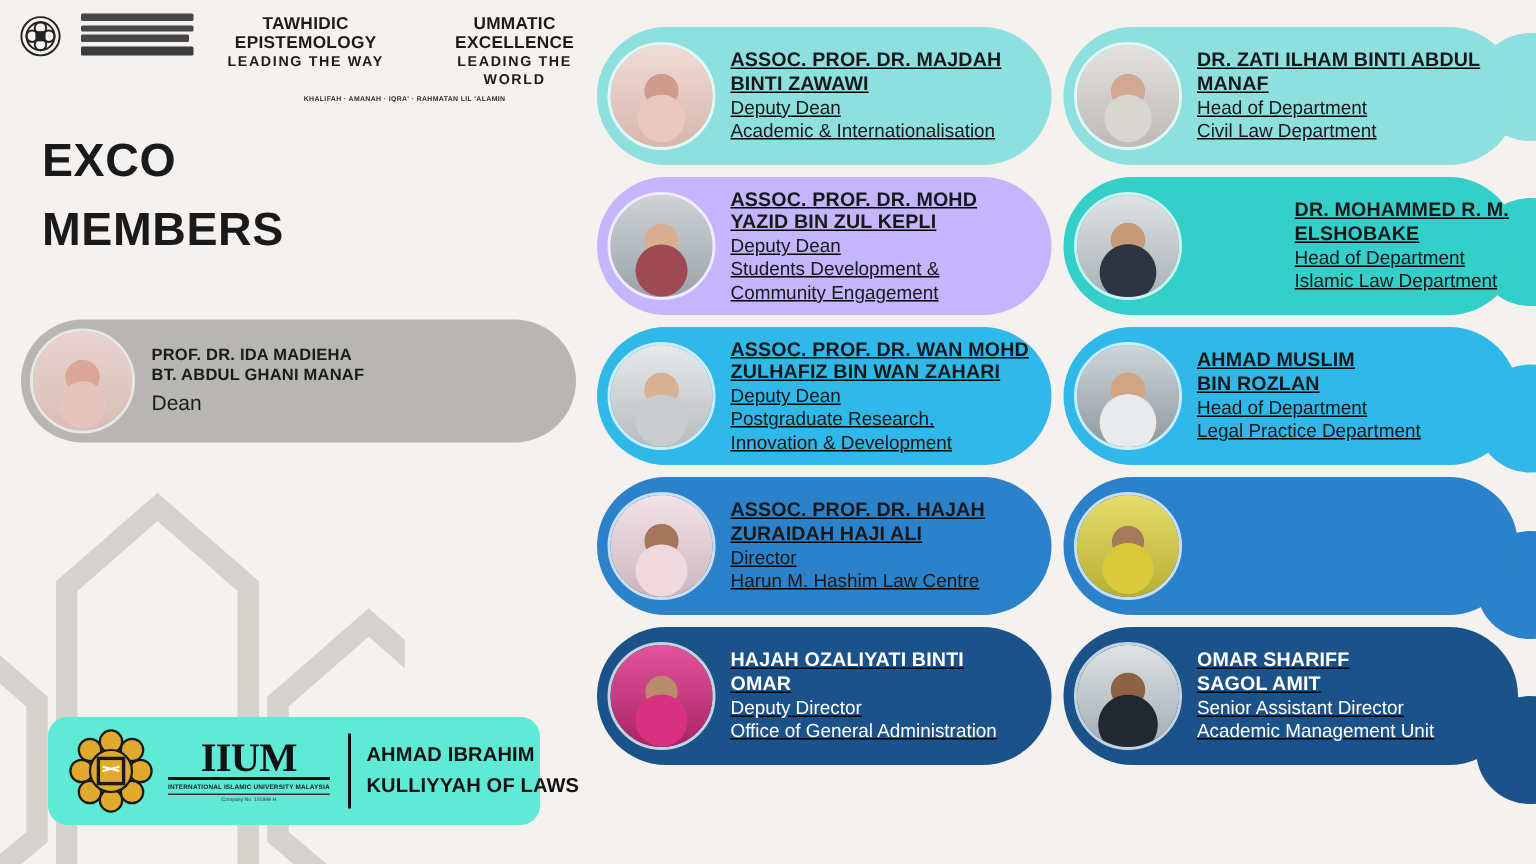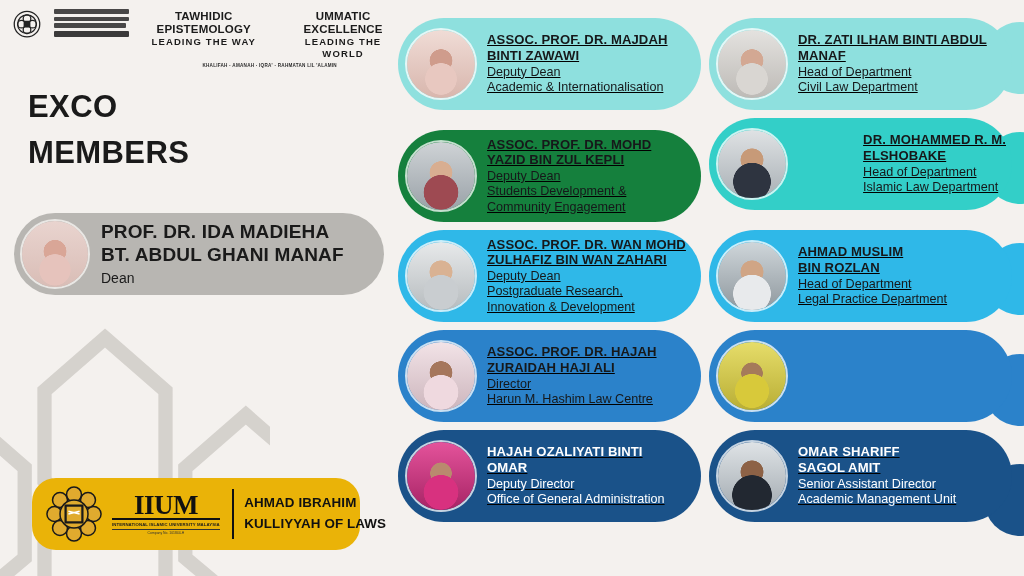--- a/index.html
+++ b/index.html
@@ -83,32 +83,32 @@
     border-radius:41px;
     display:flex; align-items:center;
     padding-left:6px;
   }
   .dean-photo{
     width:70px;height:70px;border-radius:50%;flex:none;
     border:2px solid #e9e7e4; overflow:hidden; position:relative;
   }
   .dean-text{ padding-left:11px; }
   .dean-name{
-    font-size:19px;font-weight:bold;color:#1a1a1a;line-height:1.19;
+    font-size:11px;font-weight:bold;color:#1a1a1a;line-height:1.19;
     letter-spacing:.15px;
   }
   .dean-role{
     font-size:14px;color:#1a1a1a;line-height:1.3;margin-top:2px;
   }
 
   
   .lockup{
     position:absolute; left:32px; top:478px;
     width:328px; height:72px;
-    background:#eab308; border-radius:24px;
+    background:#5eead4; border-radius:13px;
     display:flex; align-items:center; padding:0 14px;
     gap:10px;
   }
   .lockup-mark{ width:56px;height:56px;flex:none; }
   .lockup-iium{ flex:none; text-align:center; }
   .lockup-iium-word{
     font-family:"Liberation Serif", serif;
     font-size:27px;font-weight:bold;letter-spacing:-.5px;color:#111;
     line-height:.92;
     border-bottom:2.5px solid #111;
@@ -291,21 +291,21 @@
             <div>MANAF</div>
           </div>
           <div class="card-role">
             <div>Head of Department</div>
             <div>Civil Law Department</div>
           </div>
         </div>
       </div>
     </div>
     <div class="row">
-      <div class="card dark-ink" style="background: #15803d; margin-top: 12px;">
+      <div class="card dark-ink" style="background: #c4b5fd;">
         <div class="card-photo">
           <div class="face" style="background: radial-gradient(circle at 50% 74%, rgb(158, 74, 82) 0px, rgb(158, 74, 82) 28%, transparent 29%), radial-gradient(circle at 50% 45%, rgb(216, 174, 145) 0px, rgb(216, 174, 145) 22%, transparent 23%), linear-gradient(rgb(207, 211, 214), rgb(154, 162, 168));"></div>
         </div>
         <div class="card-text">
           <div class="card-name">
             <div>ASSOC. PROF. DR. MOHD</div>
             <div>YAZID BIN ZUL KEPLI</div>
           </div>
           <div class="card-role">
             <div>Deputy Dean</div>

